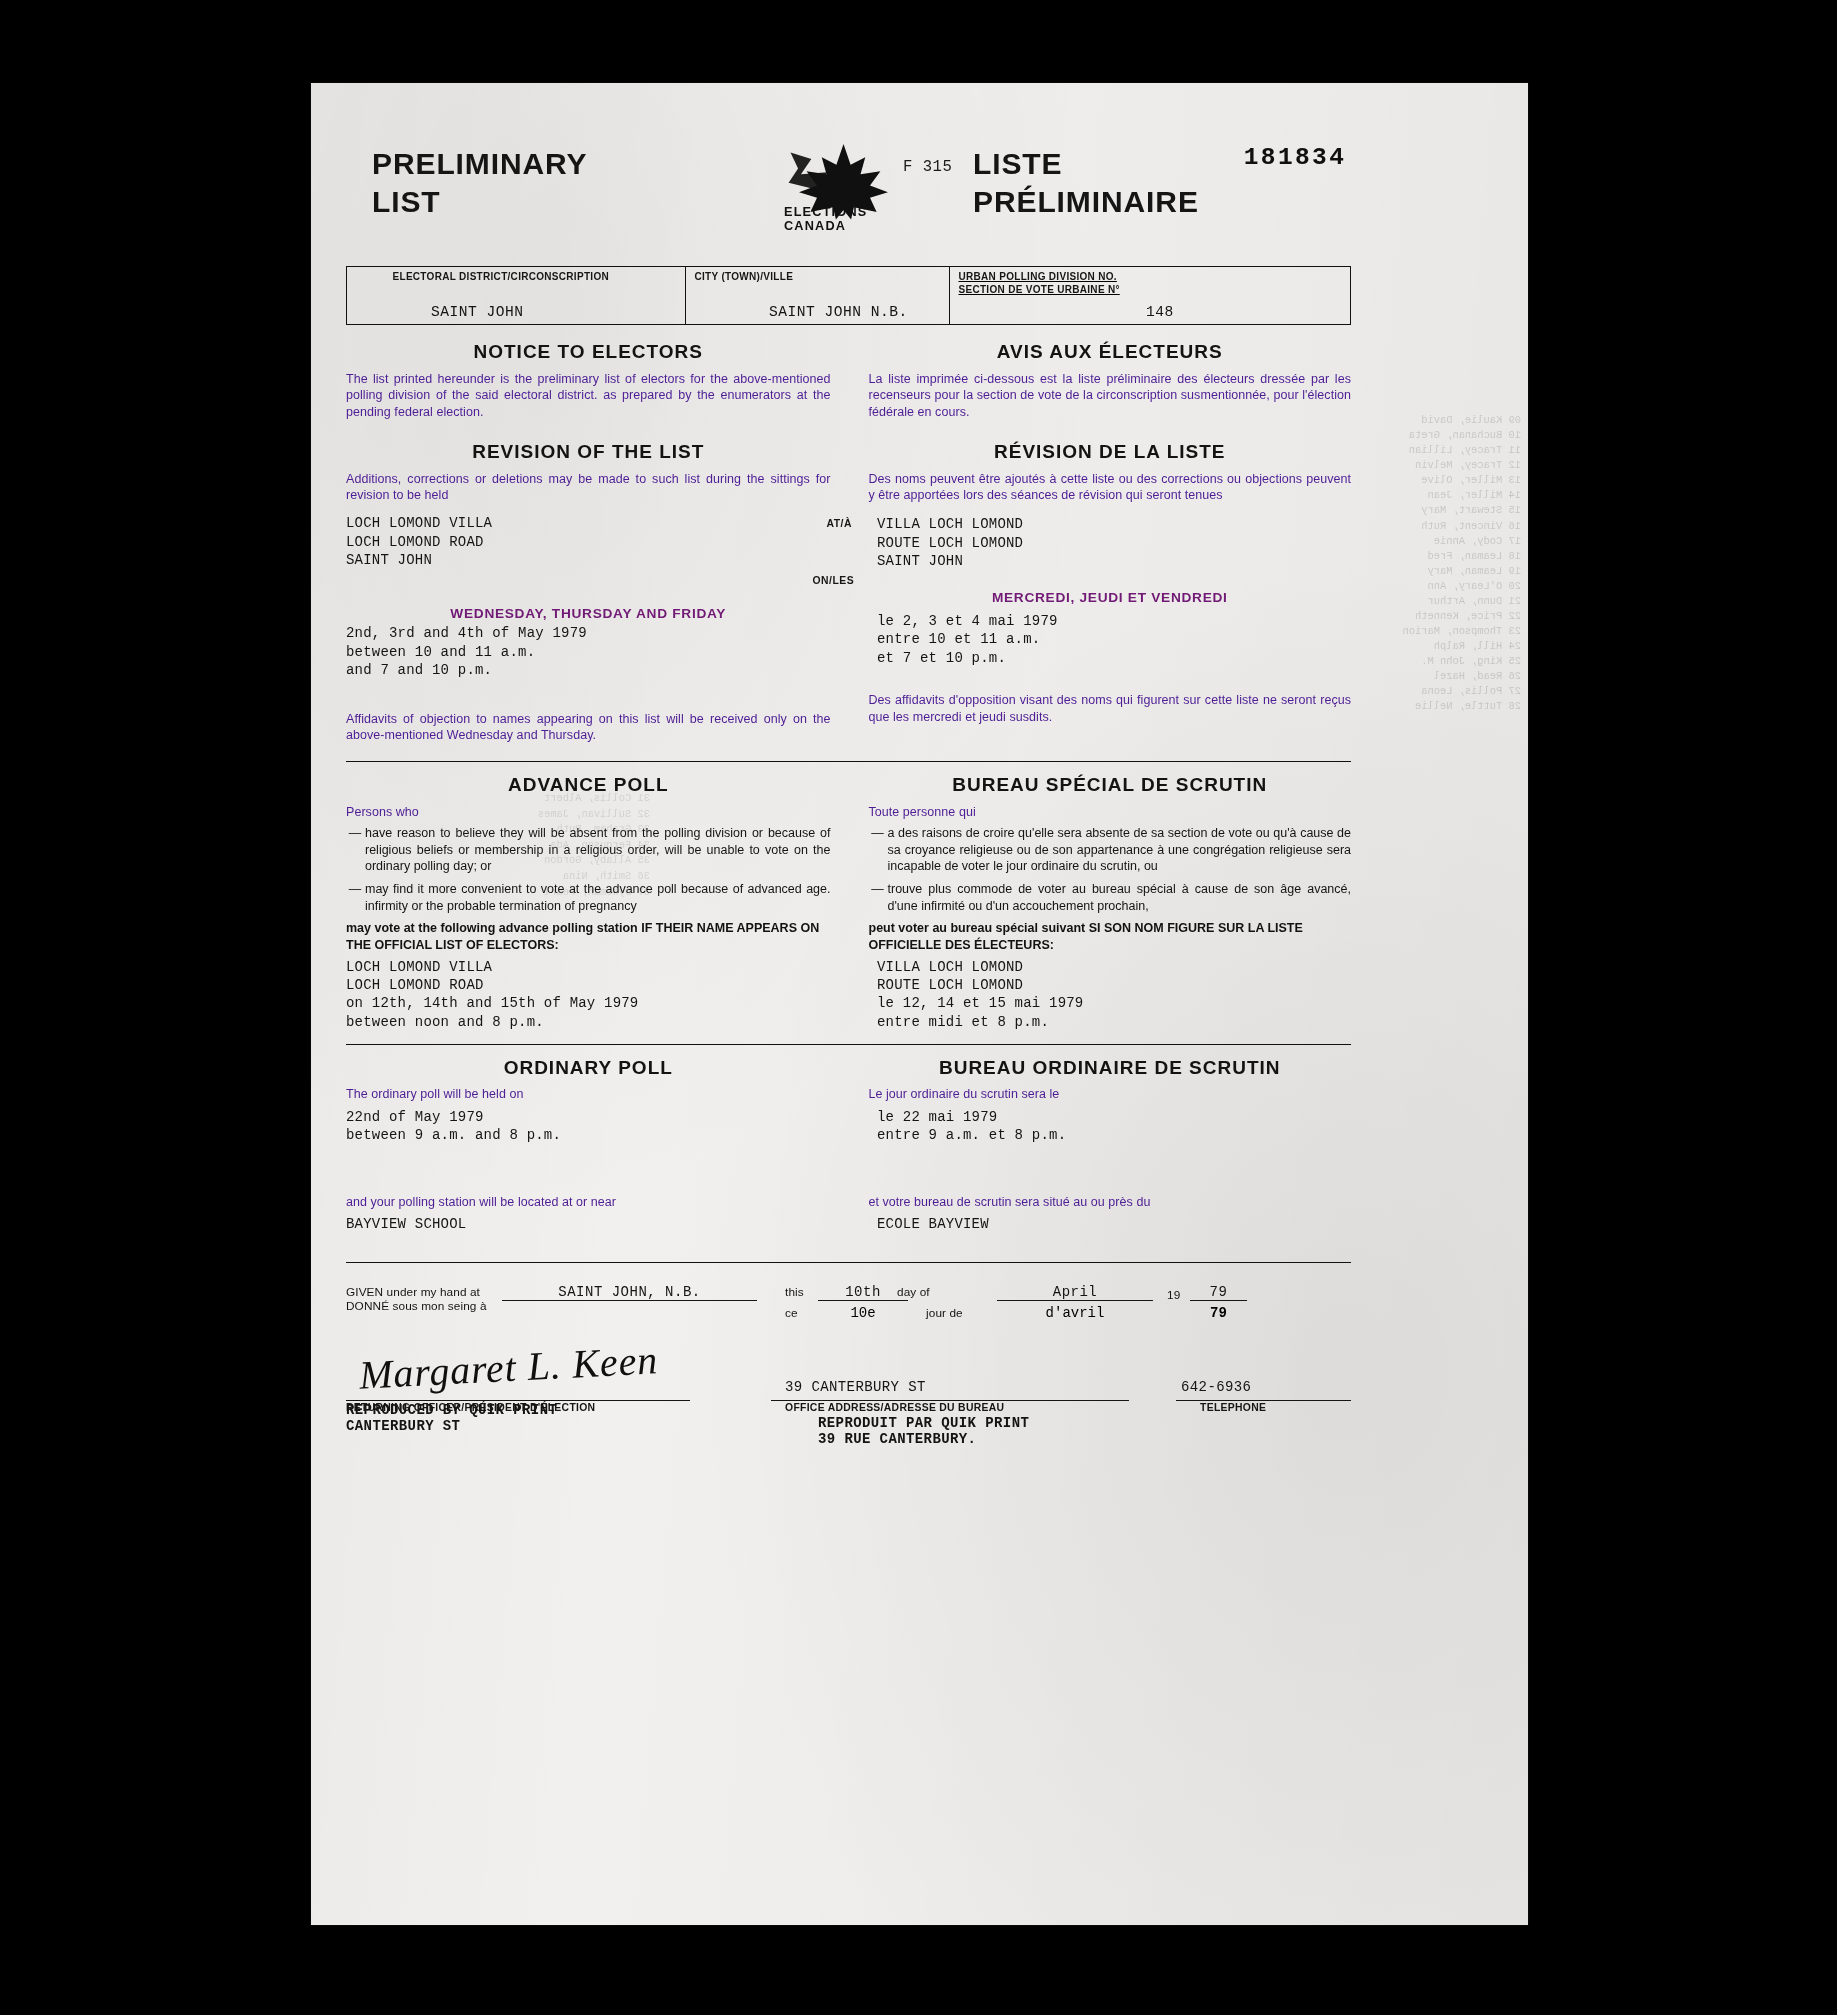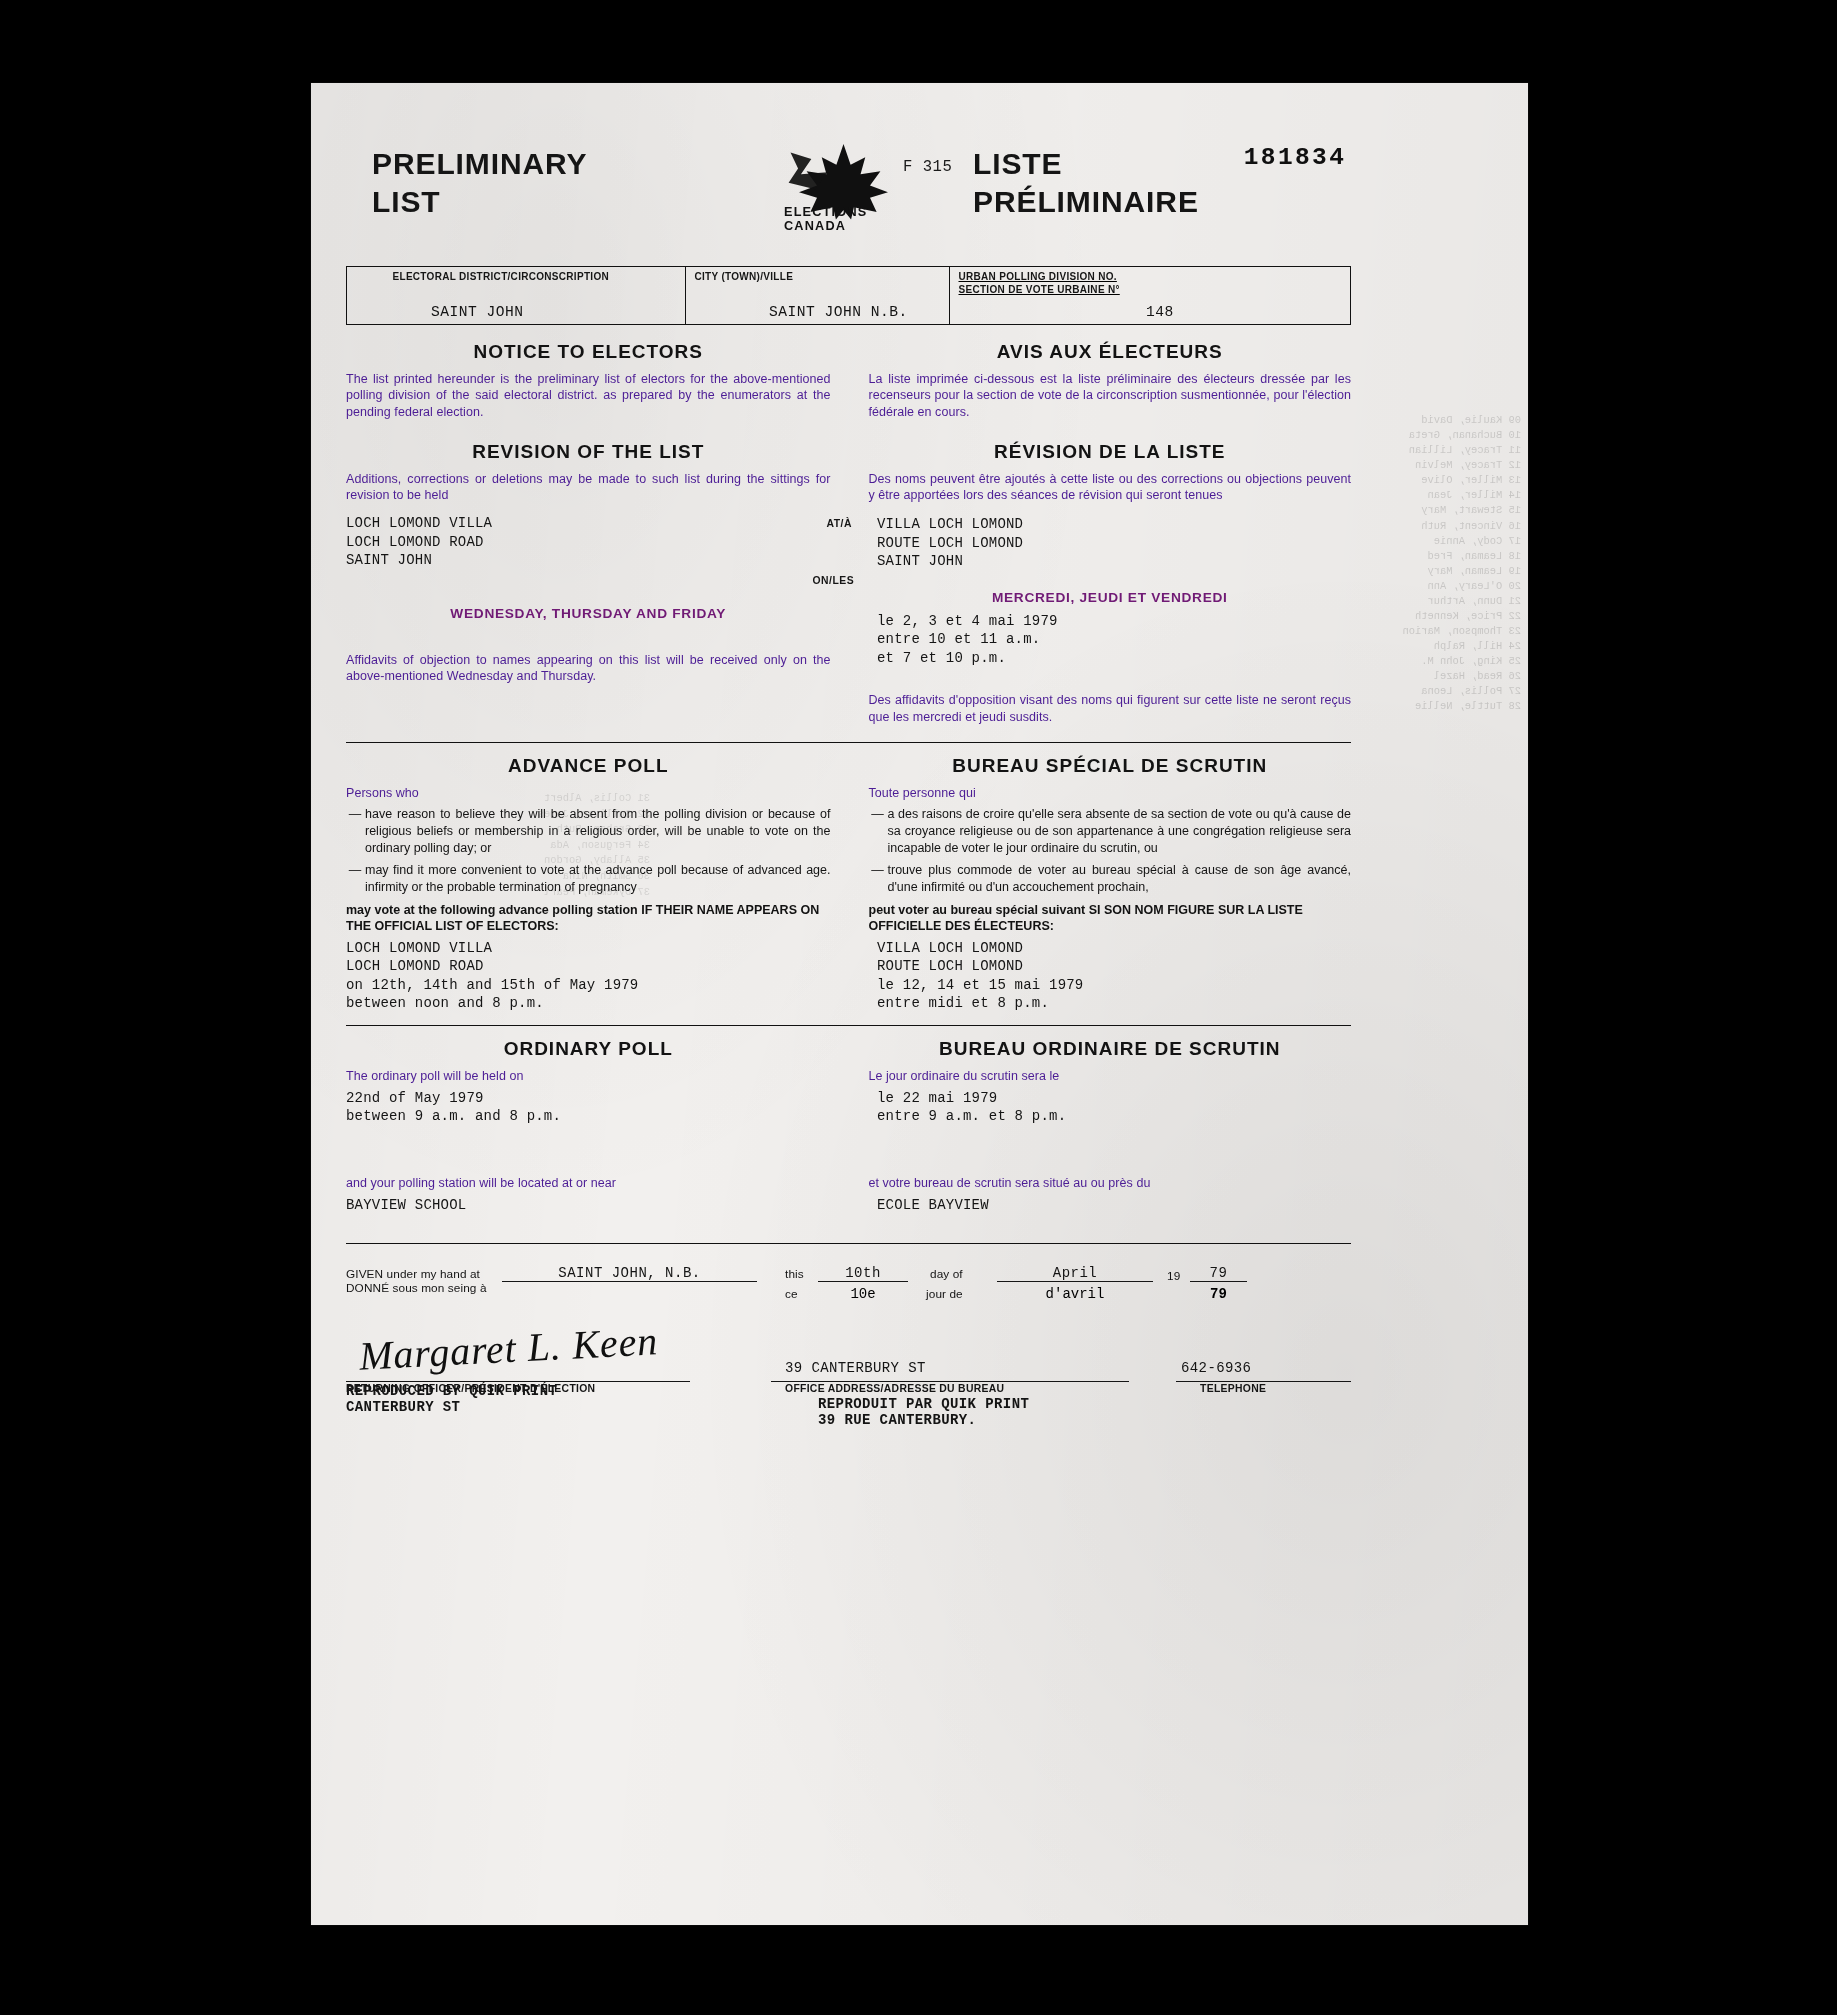--- a/index.html
+++ b/index.html
@@ -423,20 +423,23 @@
     </div>
 
     <div class="cols">
       <div class="col left">
         <h2 class="sec">REVISION OF THE LIST</h2>
         <p class="body">Additions, corrections or deletions may be made to such list during the sittings for revision to be held</p>
         <div class="typed" style="margin-top:10.4px;">LOCH LOMOND VILLA
 LOCH LOMOND ROAD
 SAINT JOHN</div>
         <div class="centerline" style="margin-top:36px;">WEDNESDAY, THURSDAY AND FRIDAY</div>
+        <div class="typed">2nd, 3rd and 4th of May 1979
+between 10 and 11 a.m.
+and 7 and 10 p.m.</div>
         <p class="body" style="margin-top:31px;">Affidavits of objection to names appearing on this list will be received only on the above-mentioned Wednesday and Thursday.</p>
       </div>
       <div class="col right">
         <h2 class="sec">RÉVISION DE LA LISTE</h2>
         <p class="body">Des noms peuvent être ajoutés à cette liste ou des corrections ou objections peuvent y être apportées lors des séances de révision qui seront tenues</p>
         <div class="atline" style="margin-top:11.3px;">
           <span class="sidelab" style="left:-42px; top:2.8px;">AT/À</span>
           <div class="typed ind">VILLA LOCH LOMOND
 ROUTE LOCH LOMOND
 SAINT JOHN</div>
@@ -509,21 +512,21 @@
         <div class="lbl-sm">GIVEN under my hand at</div>
         <div class="lbl-sm">DONNÉ sous mon seing à</div>
       </div>
       <div class="ul" style="position:absolute; left:156px; top:0px; width:255px;">SAINT JOHN, N.B.</div>
 
       <div class="lbl-sm" style="position:absolute; left:439px; top:1.9px;">this</div>
       <div class="lbl-sm" style="position:absolute; left:439px; top:22px;">ce</div>
       <div class="ul" style="position:absolute; left:472px; top:0px; width:90px;">10th</div>
       <div style="position:absolute; left:472px; top:21px; width:90px; text-align:center; font-family:'Liberation Mono',monospace; font-size:14px;">10e</div>
 
-      <div class="lbl-sm" style="position:absolute; left:584px; top:1.9px;">day of</div>
+      <div class="lbl-sm" style="position:absolute; left:551px; top:1.9px;">day of</div>
       <div class="lbl-sm" style="position:absolute; left:580px; top:22px;">jour de</div>
 
       <div class="ul" style="position:absolute; left:651px; top:0px; width:156px;">April</div>
       <div style="position:absolute; left:651px; top:21px; width:156px; text-align:center; font-family:'Liberation Mono',monospace; font-size:14px;">d'avril</div>
 
       <div class="lbl-sm" style="position:absolute; left:821px; top:4.7px;">19</div>
       <div class="ul" style="position:absolute; left:844px; top:0px; width:57px;">79</div>
       <div style="position:absolute; left:844px; top:21px; width:57px; text-align:center; font-family:'Liberation Mono',monospace; font-size:14px; font-weight:bold;">79</div>
     </div>
 

